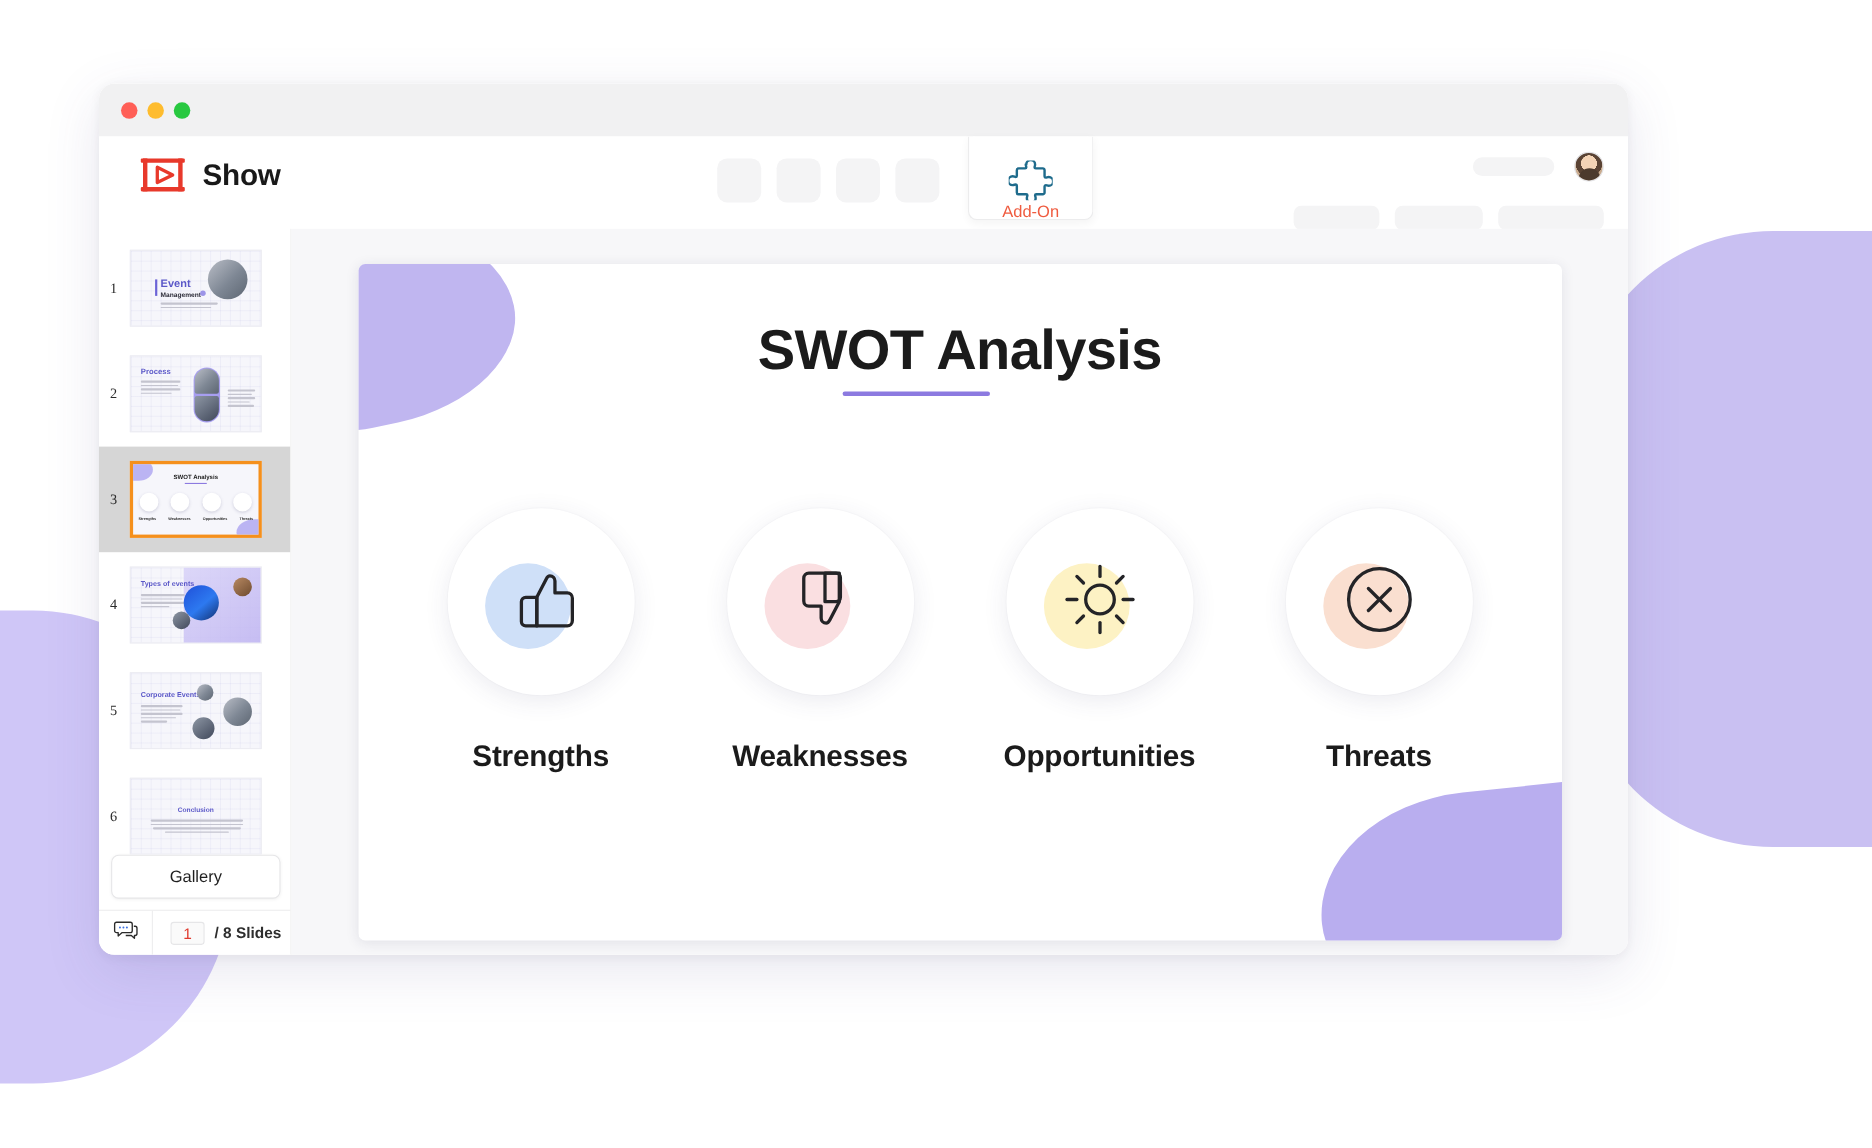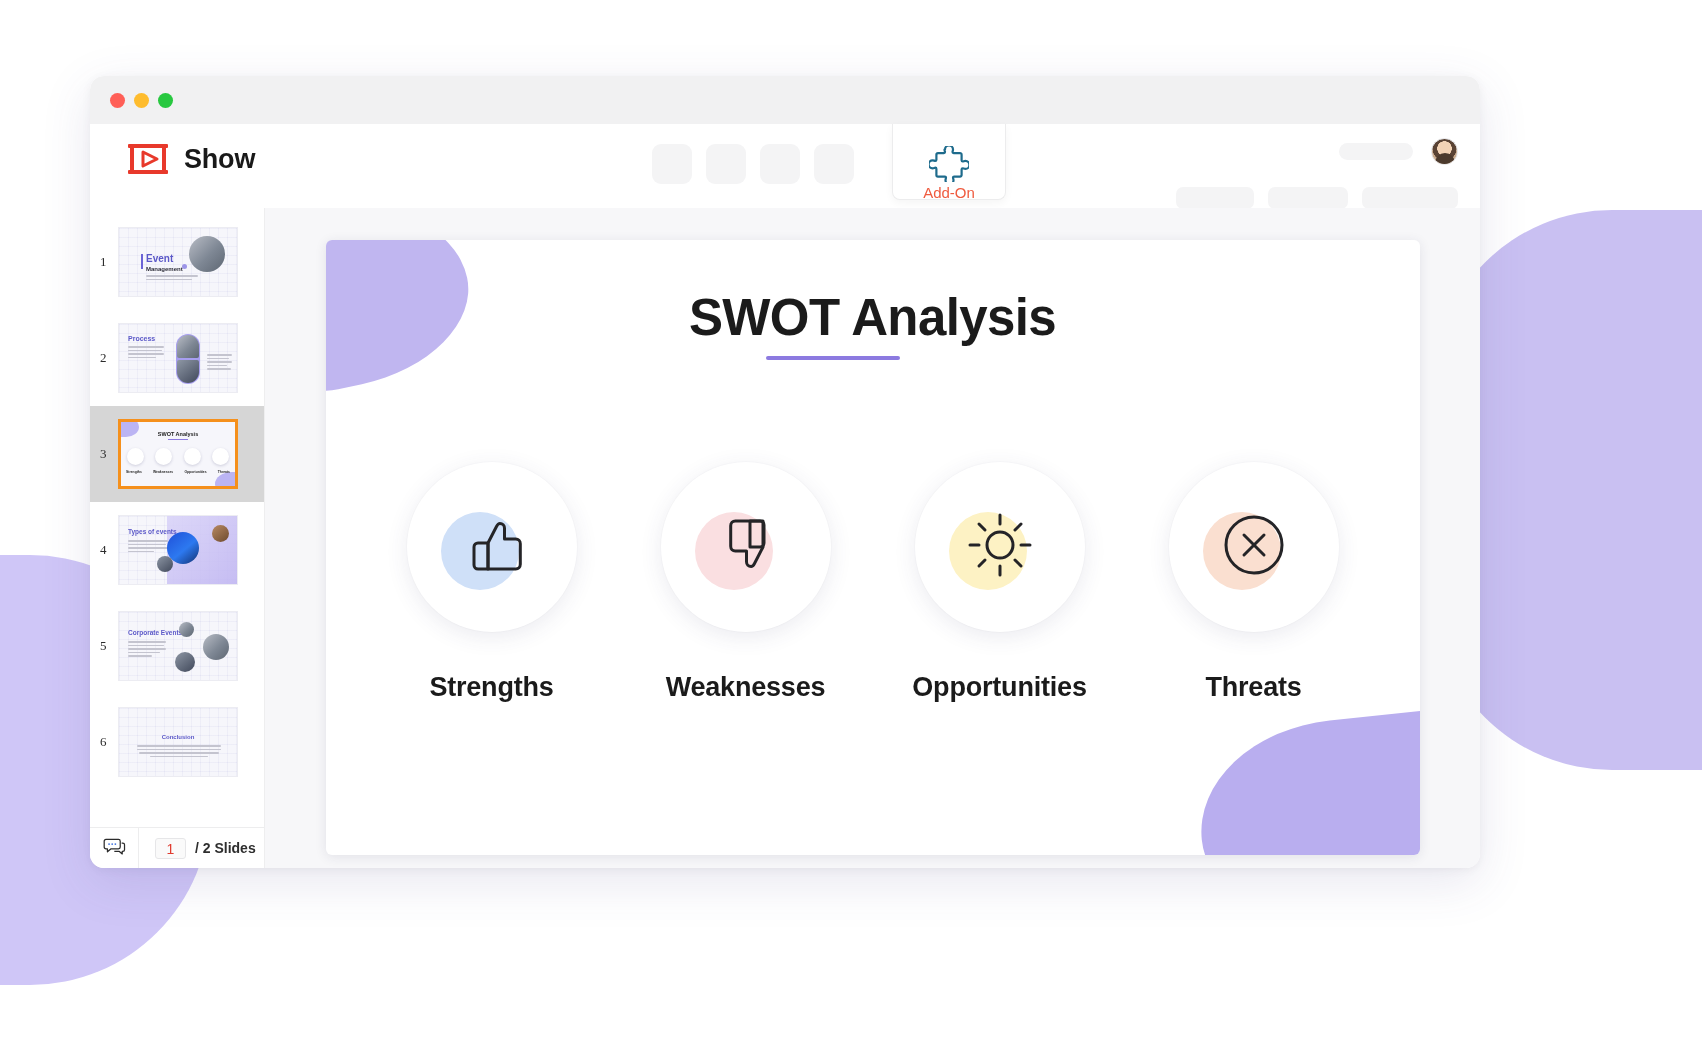--- a/index.html
+++ b/index.html
@@ -97,21 +97,21 @@
     margin-left: 372px;
     padding-top: 20px;
   }
   .tool-ph {
     width: 40px; height: 40px;
     background: #f4f4f5;
     border-radius: 9px;
   }
   .addon-wrap {
     position: relative;
-    margin-left: 24px;
+    margin-left: 12px;
     width: 114px;
     height: 76px;
     background: #ffffff;
     border-left: 1px solid #ececed;
     border-right: 1px solid #ececed;
     border-bottom: 1px solid #ececed;
     border-radius: 0 0 8px 8px;
     box-shadow: 0 3px 8px rgba(0,0,0,0.045);
     display: flex;
     flex-direction: column;
@@ -583,36 +583,39 @@
               <div class="t-lines" style="left:18px;top:37px;align-items:center;">
                 <div class="t-line" style="width:84px;"></div>
                 <div class="t-line" style="width:84px;"></div>
                 <div class="t-line" style="width:80px;"></div>
                 <div class="t-line" style="width:58px;"></div>
               </div>
             </div>
           </div>
         </div>
 
+        <div class="gallery-wrap">
+          <div class="gallery-btn">Gallery</div>
+        </div>
 
         <div class="sidebar-footer">
           <div class="comment-btn">
             <span>
               <svg viewBox="0 0 24 22" width="23" height="21">
                 <path d="M3 3.6h13.2c1 0 1.8.8 1.8 1.8v6.2c0 1-.8 1.8-1.8 1.8H8.4L4.6 16.6v-3.2H3c-1 0-1.8-.8-1.8-1.8V5.4c0-1 .8-1.8 1.8-1.8z" fill="none" stroke="#2b2b2b" stroke-width="1.3" stroke-linejoin="round"></path>
                 <path d="M19.5 7.4h1.2c1 0 1.8.8 1.8 1.8v5.2c0 1-.8 1.8-1.8 1.8h-.6v2.6l-3-2.6h-5.3" fill="none" stroke="#2b2b2b" stroke-width="1.3" stroke-linejoin="round"></path>
                 <circle cx="6.3" cy="8.5" r="0.95" fill="#3f72e0"></circle>
                 <circle cx="9.6" cy="8.5" r="0.95" fill="#3f72e0"></circle>
                 <circle cx="12.9" cy="8.5" r="0.95" fill="#3f72e0"></circle>
               </svg>
             </span>
           </div>
           <div class="page-ctrl">
             <div class="page-input">1</div>
-            <span class="page-total">/ 2 Slides</span>
+            <span class="page-total">/ 8 Slides</span>
           </div>
         </div>
       </div>
 
       <div class="canvas-area">
         <div class="slide">
           <div class="slide-blob-tl"></div>
           <div class="slide-blob-br"></div>
 
           <div class="slide-title">SWOT Analysis</div>

